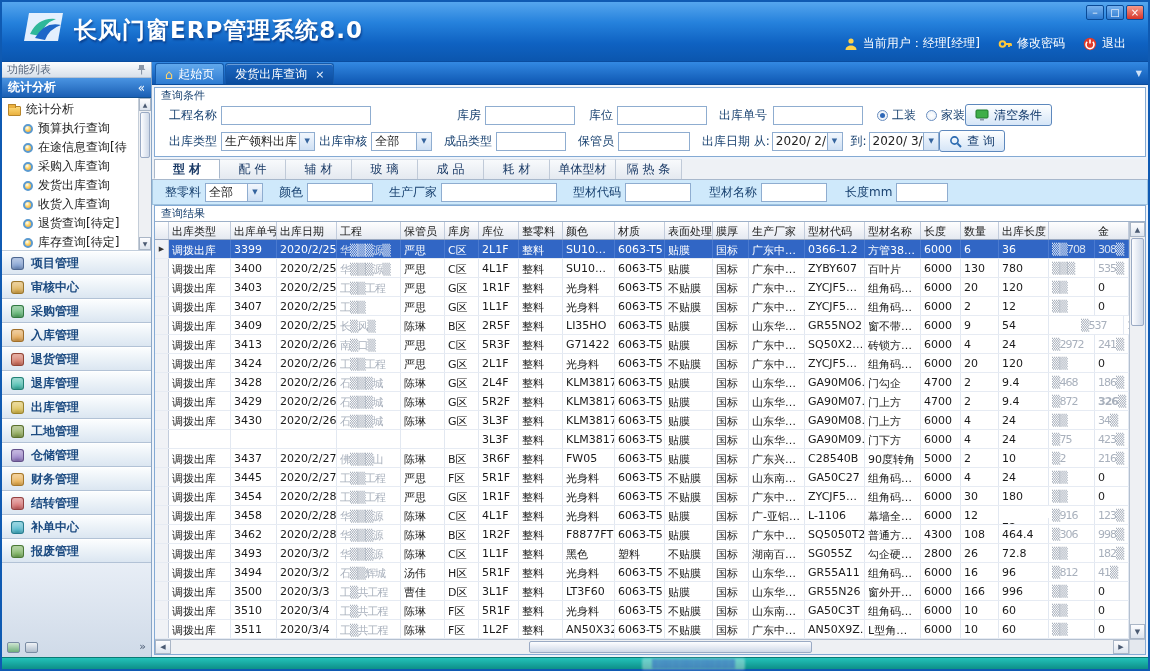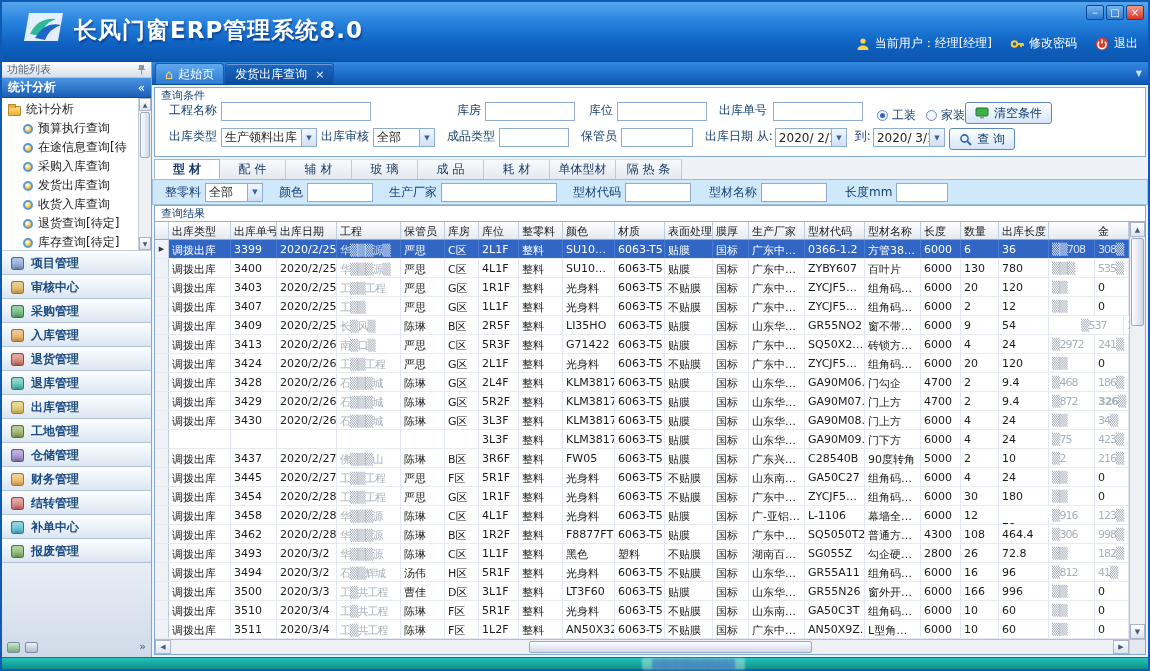--- a/index.html
+++ b/index.html
@@ -5,21 +5,21 @@
 *{margin:0;padding:0;box-sizing:border-box}
 html,body{width:1150px;height:671px;overflow:hidden;font-family:"DejaVu Sans","Liberation Sans",sans-serif;font-size:12px;background:#fff}
 .window{width:1150px;height:671px;border:2px solid #0f5ab2;display:flex;flex-direction:column;background:#eef3fa}
 
 .titlebar{height:60px;position:relative;flex-shrink:0;background:linear-gradient(180deg,#55a6ee 0%,#2581dc 35%,#0f62c2 70%,#0b56ae 100%);border-bottom:1px solid #0a4da0}
 .win-controls{position:absolute;top:3px;right:4px;display:flex;gap:2px}
 .wbtn{width:18px;height:15px;display:flex;align-items:center;justify-content:center;font-size:10px;line-height:1;color:#fff;border:1px solid #0a4a96;border-radius:2px;background:linear-gradient(#77b2ee,#2d7ad0)}
 .wbtn.close{background:linear-gradient(#f49a8a,#d8352a)}
 .brand{position:absolute;left:20px;top:8px;display:flex;align-items:center;gap:10px}
 .app-title{font-size:23px;font-weight:bold;color:#fff;text-shadow:1px 2px 2px rgba(0,25,90,.5);letter-spacing:1px}
-.user-area{position:absolute;right:10px;bottom:9px;display:flex;align-items:center;gap:18px;color:#fff}
+.user-area{position:absolute;right:22px;bottom:9px;display:flex;align-items:center;gap:18px;color:#fff}
 .uitem{display:flex;align-items:center;gap:5px;white-space:nowrap}
 
 .main{flex:1;display:flex;min-height:0}
 .sidebar{width:150px;flex-shrink:0;border-right:1px solid #8aa6c6;background:#dfe8f2;display:flex;flex-direction:column;min-height:0}
 .sb-title{height:16px;background:linear-gradient(#fcfdfe,#d7e0ea);border-bottom:1px solid #b4c2d4;display:flex;align-items:center;justify-content:space-between;padding:0 5px;color:#5a6a80;font-size:11px;flex-shrink:0}
 .sb-section{height:20px;background:linear-gradient(#4a94e2,#1a5fb4);color:#fff;font-weight:bold;display:flex;align-items:center;justify-content:space-between;padding:0 6px;border-bottom:1px solid #11508f;flex-shrink:0}
 .collapse{font-size:12px;font-weight:normal}
 .tree-wrap{height:153px;background:#fff;position:relative;overflow:hidden;flex-shrink:0;border-bottom:1px solid #c2cedc}
 .tree{padding:2px 0 0 0}
 .tree-root,.tree-item{height:19px;display:flex;align-items:center;gap:5px;padding-left:6px;white-space:nowrap;color:#1a1a1a}
@@ -42,21 +42,21 @@
 .content{flex:1;display:flex;flex-direction:column;min-width:0}
 .tabstrip{height:23px;background:linear-gradient(180deg,#3389e2,#0e57b2);display:flex;align-items:flex-end;padding-left:3px;position:relative;flex-shrink:0;border-bottom:1px solid #0a4c9c}
 .tab{height:21px;display:flex;align-items:center;gap:5px;padding:0 9px;color:#fff;border-radius:3px 3px 0 0;border:1px solid #155aab;border-bottom:none;background:linear-gradient(#61a8ec,#2e7cd2);margin-right:1px;white-space:nowrap}
 .tab.active{background:linear-gradient(#1d68c2,#0a4c9e);box-shadow:inset 0 1px 0 rgba(255,255,255,.35)}
 .tab-close{font-size:11px;margin-left:3px;color:#e8f0fa}
 .home-glyph{color:#ffd36a;font-size:13px;line-height:1}
 .overflow{position:absolute;right:6px;bottom:6px;color:#cfe2f8;font-size:8px}
 
 .query-panel{margin:2px;height:70px;background:#fff;border:1px solid #84aad4;flex-shrink:0;overflow:hidden}
 .q-caption{height:14px;padding-left:6px;color:#17406f;font-size:11px;line-height:15px}
-.qrow{display:flex;height:26px;padding-right:2px}
+.qrow{display:flex;align-items:center;height:26px;padding-right:12px}
 .flabel{color:#17406f;white-space:nowrap}
 .tbox{height:19px;border:1px solid #8fadd0;background:#fff;font-size:12px;padding:0 3px;font-family:inherit;color:#222}
 .combo{display:inline-flex;height:19px;border:1px solid #8fadd0;background:#fff;align-items:center;overflow:hidden}
 .combo-text{padding:0 3px;overflow:hidden;white-space:nowrap;flex:1;color:#222}
 .combo-btn{width:15px;height:100%;background:linear-gradient(#f2f7fd,#cfe0f4);border-left:1px solid #8fadd0;display:flex;align-items:center;justify-content:center;font-size:7px;color:#35649e;flex-shrink:0}
 .btn{height:22px;border:1px solid #5d88bd;border-radius:3px;background:linear-gradient(#feffff,#d5e5f7);display:inline-flex;align-items:center;gap:5px;padding:0 9px;color:#10386a;white-space:nowrap}
 .qbtn-slot{margin-left:auto;margin-right:128px}
 .radio{display:inline-flex;align-items:center;gap:4px;color:#17406f;white-space:nowrap}
 .rdot{width:11px;height:11px;border-radius:50%;border:1px solid #6a8ec0;background:radial-gradient(#fff,#e6edf6);position:relative;display:inline-block}
 .rdot.on::after{content:"";position:absolute;left:2px;top:2px;width:5px;height:5px;border-radius:50%;background:#2f68b8}

